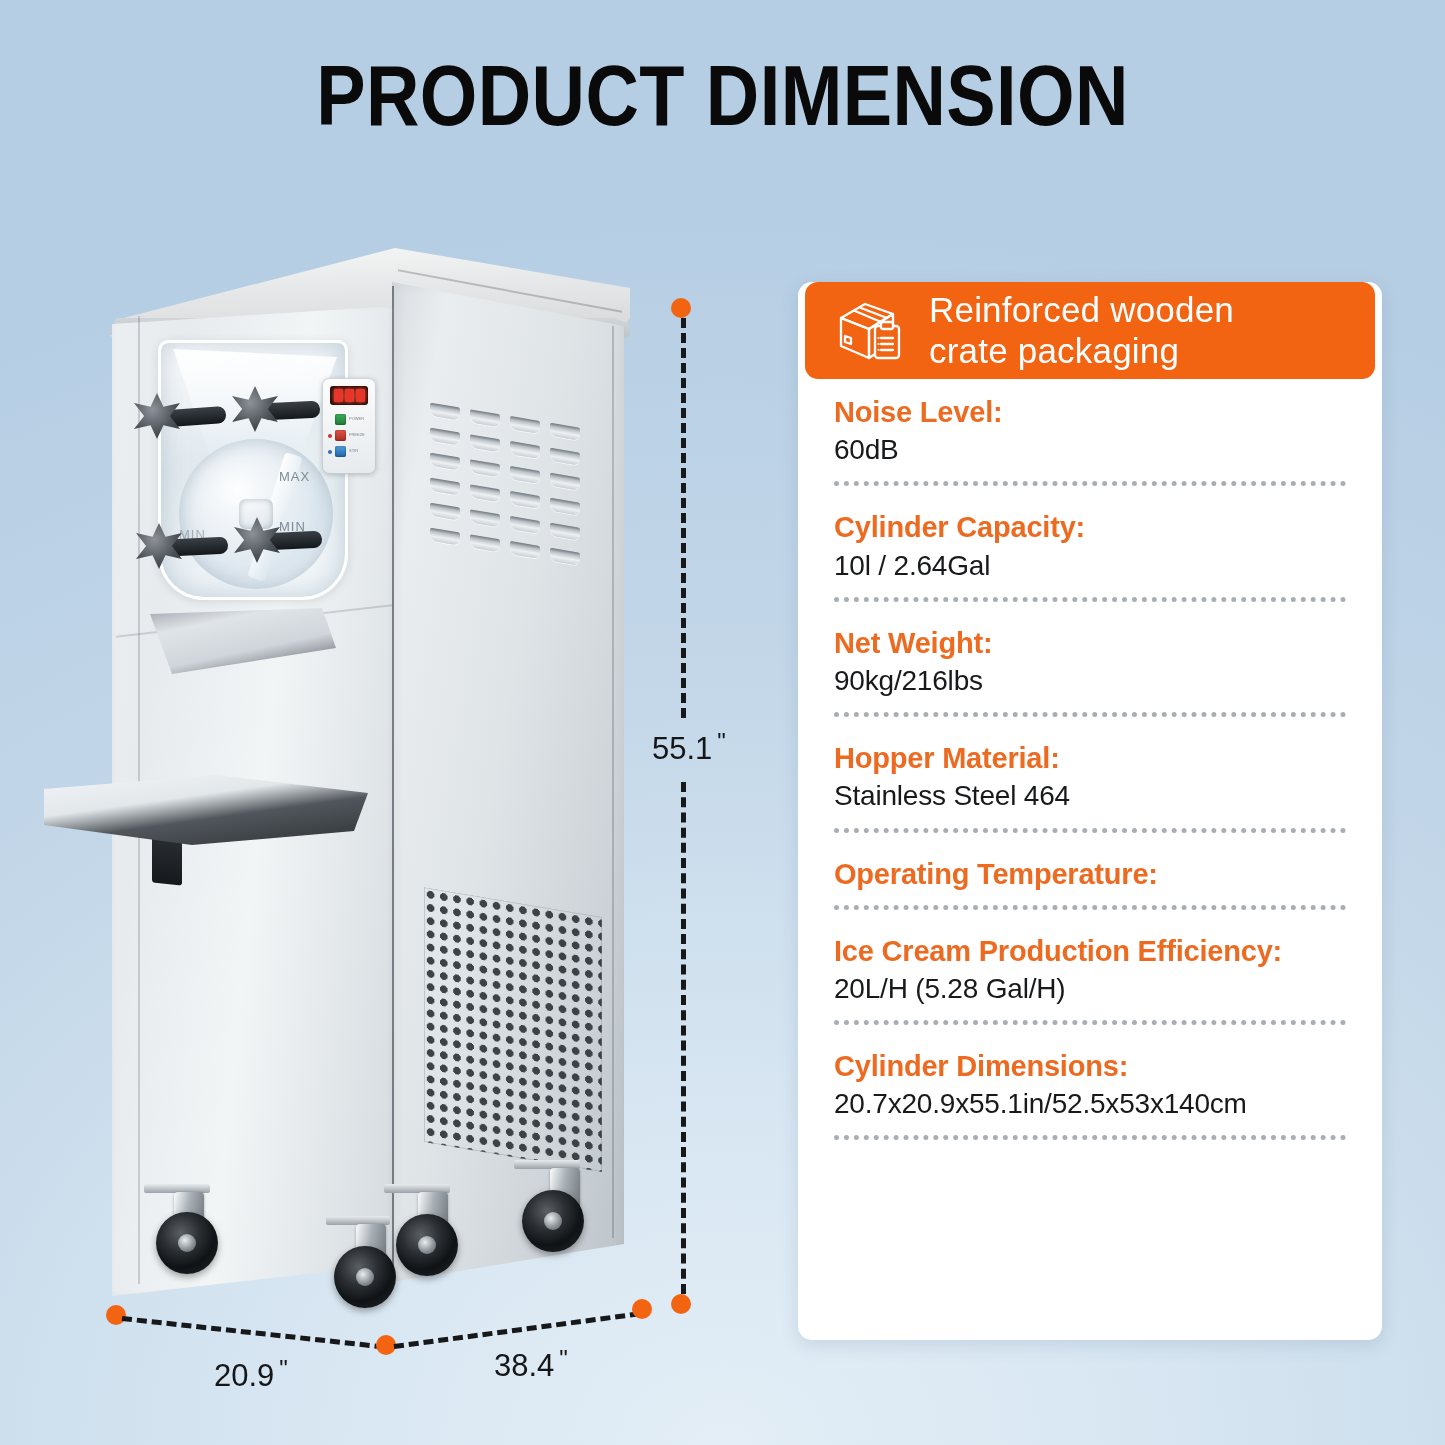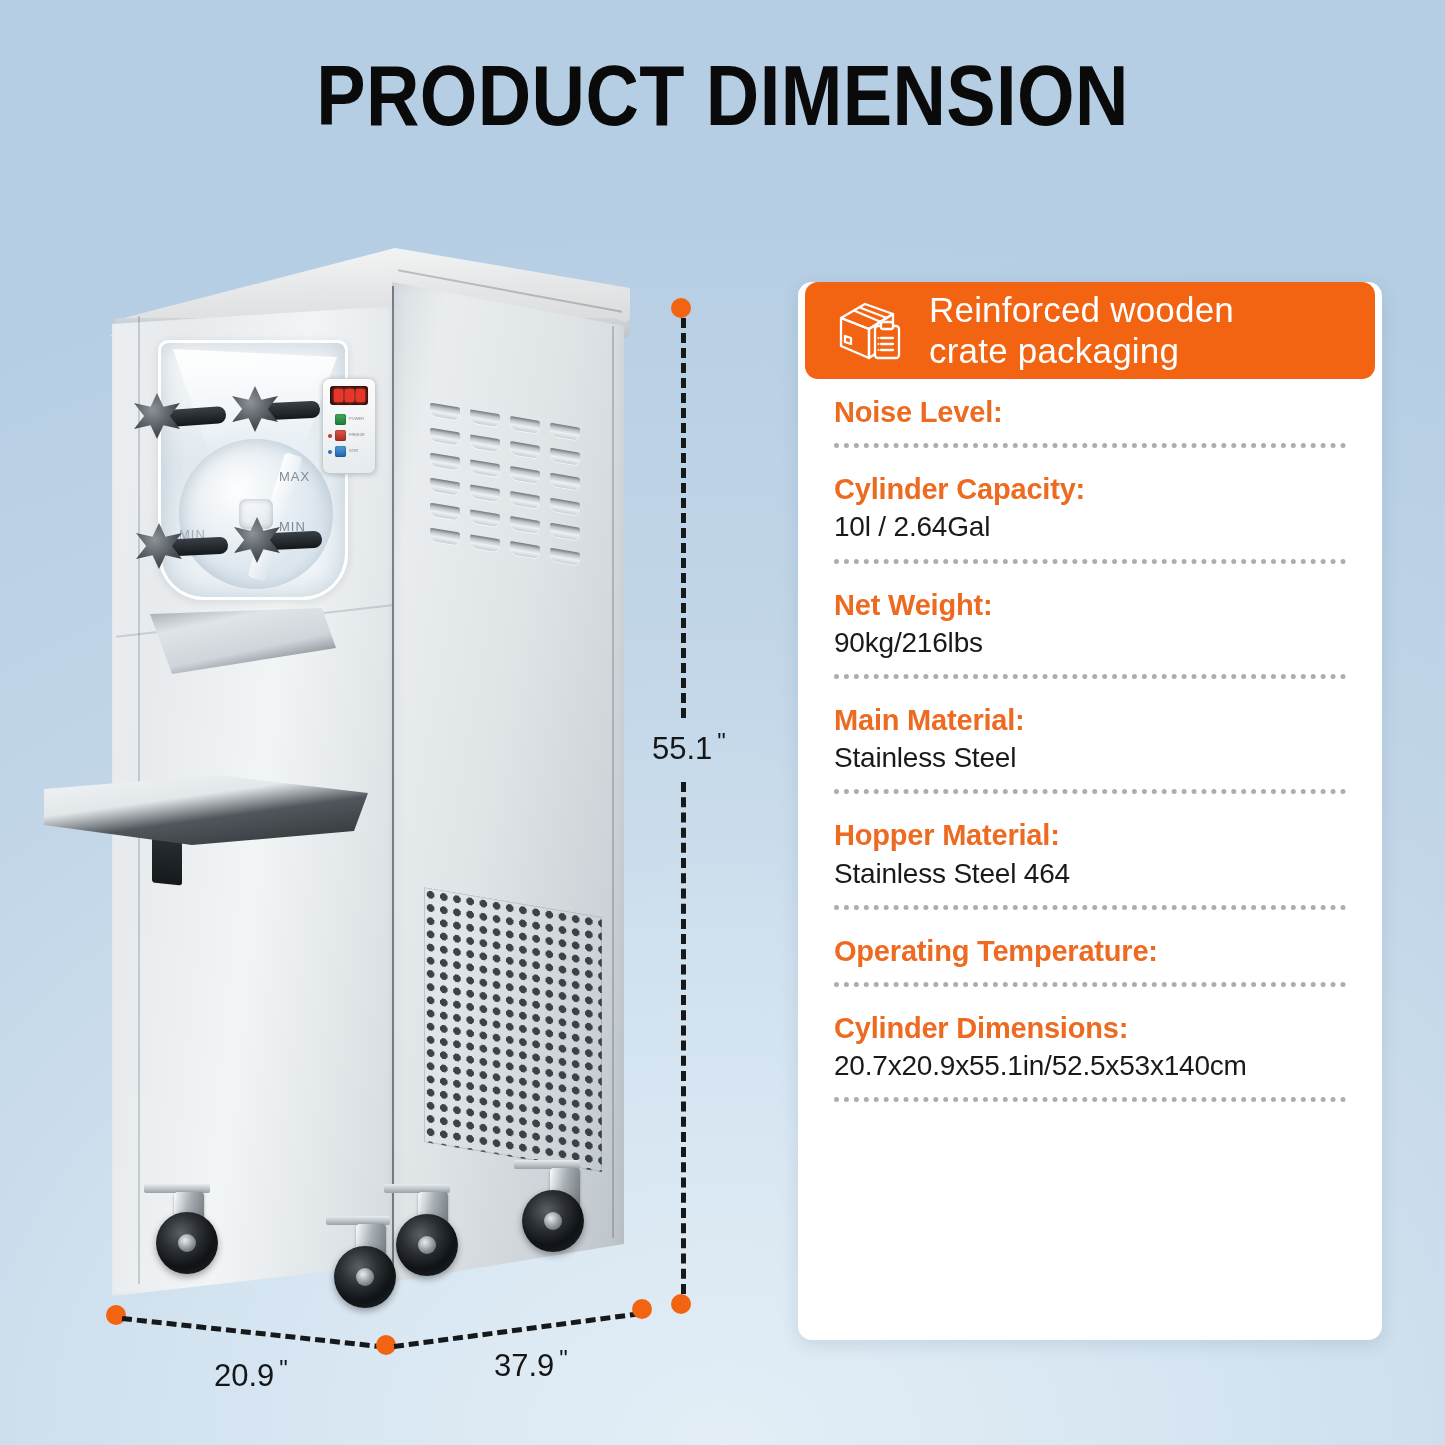--- a/index.html
+++ b/index.html
@@ -323,52 +323,53 @@
     <div class="dot" style="left:106px; top:1305px;"></div>
     <div class="dseg" style="left:122px; top:1316px; width:264px; transform:rotate(6.2deg);"></div>
     <div class="dot" style="left:376px; top:1335px;"></div>
     <div class="dseg" style="left:394px; top:1344px; width:248px; transform:rotate(-7.6deg);"></div>
     <div class="dot" style="left:632px; top:1299px;"></div>
 
     <div class="dlabel" style="left:214px; top:1355px;">
       <span>20.9</span><span class="q">"</span>
     </div>
     <div class="dlabel" style="left:494px; top:1345px;">
-      <span>37.9</span><span class="q">"</span>
+      <span>38.4</span><span class="q">"</span>
     </div>
   </div>
 
   <div class="card">
     <div class="speclist">
         <div class="spec">
           <div class="spec-label">Noise Level:</div>
+          <div class="spec-value">60dB</div>
           <div class="divider"></div>
         </div>
         <div class="spec">
           <div class="spec-label">Cylinder Capacity:</div>
           <div class="spec-value">10l / 2.64Gal</div>
           <div class="divider"></div>
         </div>
         <div class="spec">
           <div class="spec-label">Net Weight:</div>
           <div class="spec-value">90kg/216lbs</div>
           <div class="divider"></div>
         </div>
         <div class="spec">
-          <div class="spec-label">Main Material:</div>
-          <div class="spec-value">Stainless Steel</div>
-          <div class="divider"></div>
-        </div>
-        <div class="spec">
           <div class="spec-label">Hopper Material:</div>
           <div class="spec-value">Stainless Steel 464</div>
           <div class="divider"></div>
         </div>
         <div class="spec">
           <div class="spec-label">Operating Temperature:</div>
+          <div class="divider"></div>
+        </div>
+        <div class="spec">
+          <div class="spec-label">Ice Cream Production Efficiency:</div>
+          <div class="spec-value">20L/H (5.28 Gal/H)</div>
           <div class="divider"></div>
         </div>
         <div class="spec">
           <div class="spec-label">Cylinder Dimensions:</div>
           <div class="spec-value">20.7x20.9x55.1in/52.5x53x140cm</div>
           <div class="divider"></div>
         </div>
       </div>
   </div>
 

